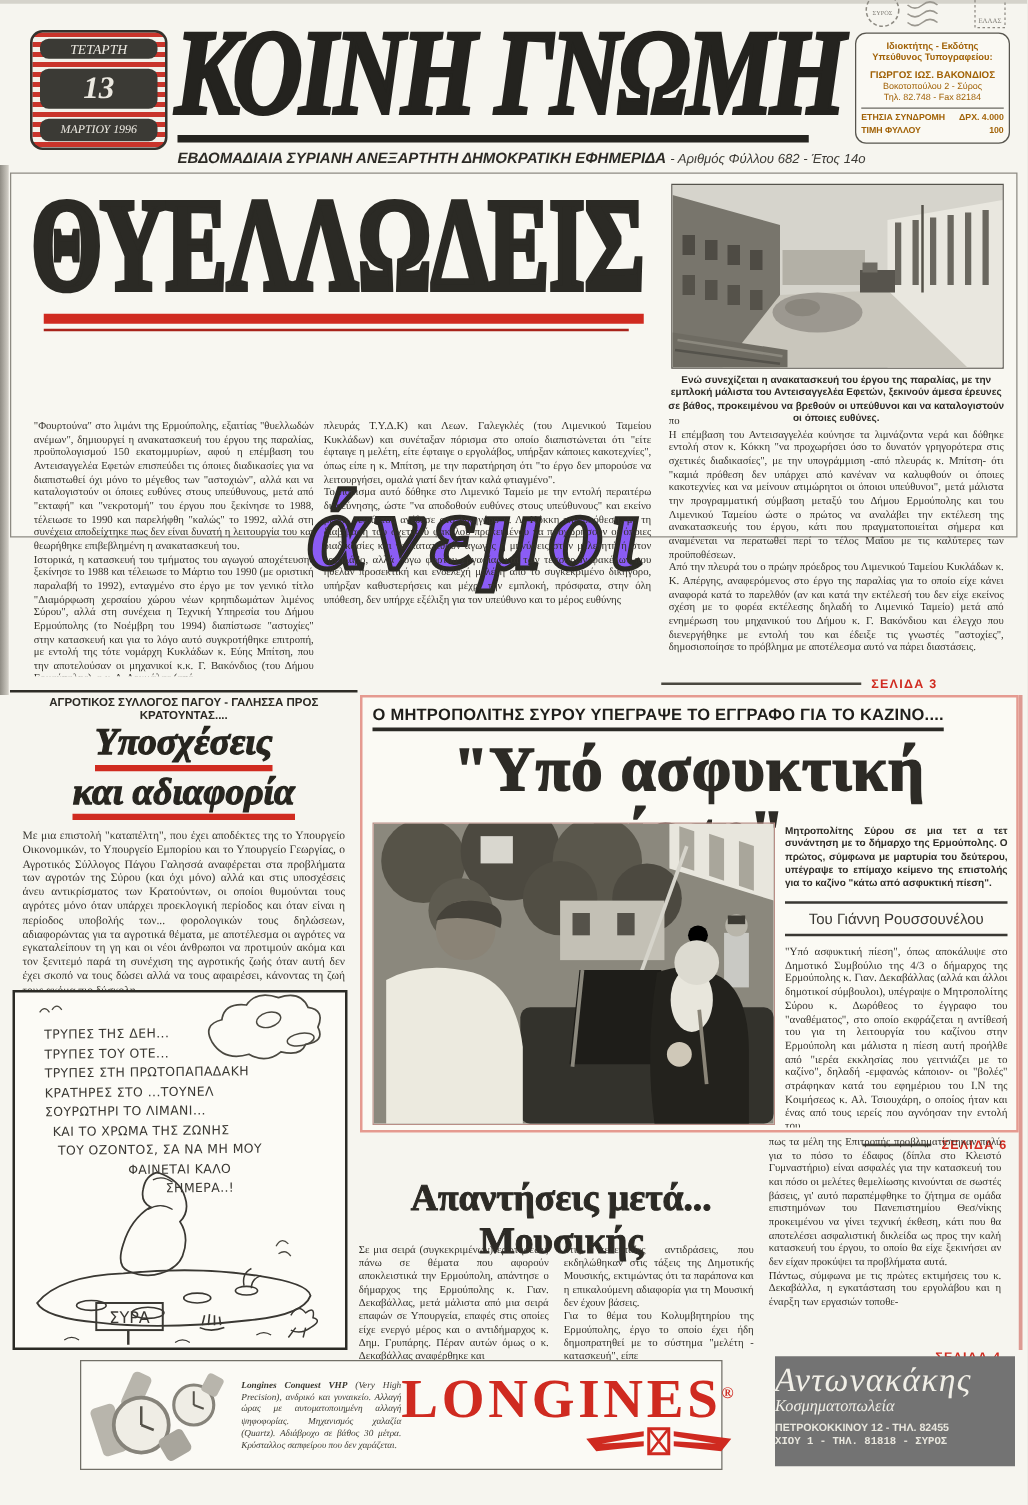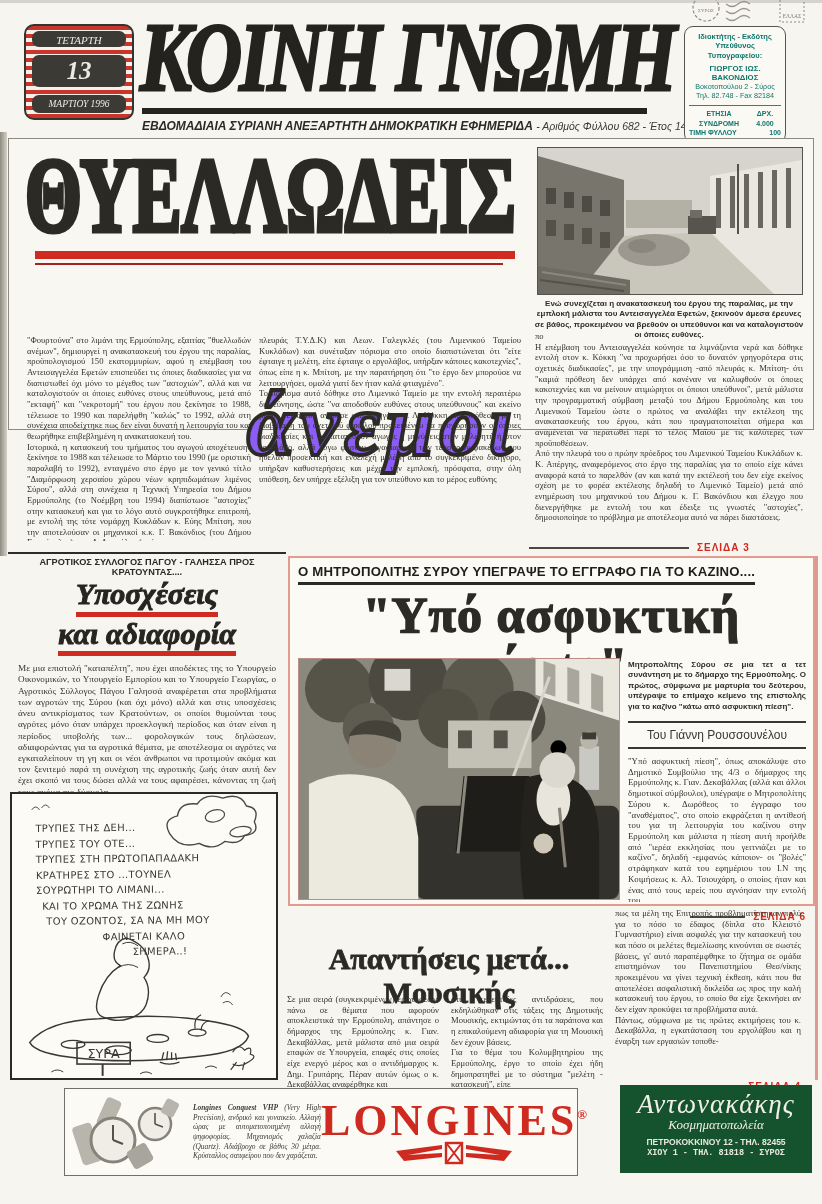--- a/index.html
+++ b/index.html
@@ -23,22 +23,22 @@
   .db.m{font-size:9.5px;line-height:18px;height:18px;}
 
   #mast-title{left:140px;top:8px;width:540px;height:100px;font-style:italic;font-weight:bold;
     font-size:97px;line-height:100px;letter-spacing:-3px;color:#24231f;-webkit-text-stroke:3px #24231f;
     transform:scaleX(.8);transform-origin:0 50%;white-space:nowrap;}
   #mast-rule{left:142px;top:108px;width:505px;height:6px;background:#24231f;}
   #subtitle{left:142px;top:119px;width:640px;font-family:"Liberation Sans",sans-serif;font-size:12px;white-space:nowrap;}
   #subtitle .sb{font-weight:bold;font-style:italic;}
   #subtitle .si{font-style:italic;font-size:10.5px;color:#3c3a34;}
 
-  #pubbox{left:684px;top:26px;width:102px;border:1.5px solid #57554e;border-radius:9px;background:#faf9f3;
-    padding:5px 4px 4px;box-sizing:border-box;text-align:center;font-family:"Liberation Sans",sans-serif;color:#0f766e;}
+  #pubbox{left:684px;top:26px;width:124px;border:1.5px solid #57554e;border-radius:9px;background:#faf9f3;
+    padding:5px 4px 4px;box-sizing:border-box;text-align:center;font-family:"Liberation Sans",sans-serif;color:#a16207;}
   #pubbox .r{font-size:7.5px;font-weight:bold;line-height:1.25;}
   #pubbox .n{font-size:7.8px;font-weight:bold;margin-top:4px;}
   #pubbox .a{font-size:7.2px;line-height:1.3;}
   #pubbox .sep{border-top:1px solid #6b6962;margin:4px 0 3px;}
   #pubbox .row{display:flex;justify-content:space-between;font-size:7px;font-weight:bold;line-height:1.4;}
   #postmark{left:688px;top:0;width:122px;height:26px;}
 
   
   #lead{left:8px;top:138px;width:806px;height:292px;border:1px solid #8d8a82;box-sizing:border-box;background:#f8f7f1;}
   #lead-h1{position:absolute;left:16px;top:4px;font-weight:bold;font-size:86px;line-height:86px;color:#2b2a25;
@@ -112,26 +112,26 @@
   #mc3{left:330px;top:2px;width:186px;height:168px;}
   #mus-ref{position:absolute;left:330px;top:170px;width:186px;text-align:right;}
 
   
   #lad{left:64px;top:1088px;width:514px;height:88px;border:1.5px solid #716f67;background:#fbfaf5;
     display:flex;align-items:center;box-sizing:border-box;}
   #lad-watch{width:118px;height:76px;flex:0 0 auto;margin-left:6px;}
   #lad-copy{width:128px;flex:0 0 auto;font-size:7.4px;line-height:1.3;font-style:italic;color:#3b3931;
     margin-left:4px;text-align:justify;}
   #lad-copy b{font-weight:bold;font-family:Liberation Serif, serif;}
-  #lad-logo{flex:1;text-align:center;color:#cf2a20;}
+  #lad-logo{flex:1;text-align:right;color:#cf2a20;}
   #lad-brand{font-weight:bold;font-size:44px;letter-spacing:3px;line-height:40px;font-family:"Liberation Serif",serif;}
   #lad-brand sup{font-size:13px;letter-spacing:0;}
   #lad-emblem{margin-top:1px;}
 
-  #aad{left:620px;top:1085px;width:192px;height:88px;background:#14532d;color:#f1efe7;text-align:center;
+  #aad{left:620px;top:1085px;width:192px;height:88px;background:#737373;color:#f1efe7;
     box-sizing:border-box;padding-top:5px;}
   #aad-name{font-style:italic;font-size:27px;line-height:28px;letter-spacing:1px;}
   #aad-sub{font-style:italic;font-size:13px;line-height:14px;}
   #aad-a1{font-family:"Liberation Sans",sans-serif;font-weight:bold;font-size:8.5px;line-height:1.35;color:#e9e7de;margin-top:5px;}
   #aad-a2{font-family:Liberation Mono, monospace;font-weight:bold;font-size:8.5px;line-height:1.35;color:#e9e7de;}
 </style>
 </head>
 <body>
 
 <div class="page">

